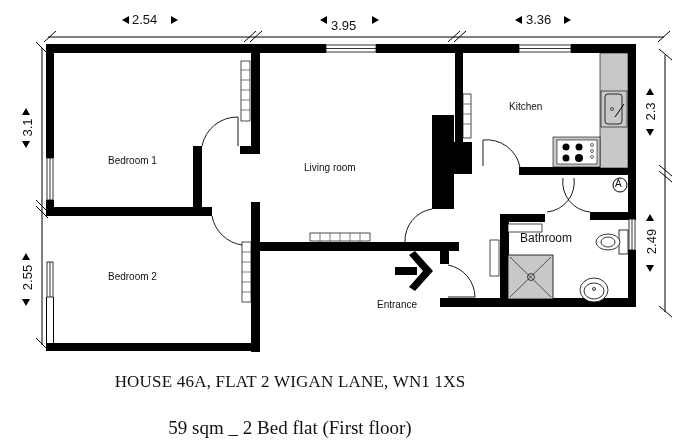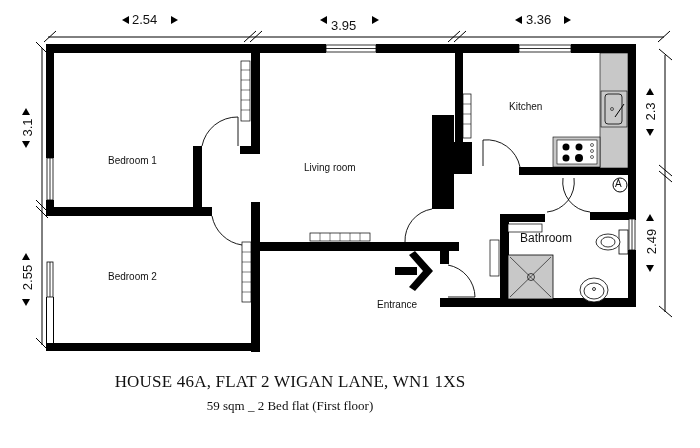--- a/index.html
+++ b/index.html
@@ -4,21 +4,21 @@
   <style>
     html, body { margin: 0; padding: 0; background: #ffffff; }
     body { width: 700px; height: 448px; position: relative; overflow: hidden; font-family: "Liberation Sans", sans-serif; }
     #plan { position: absolute; left: 0; top: 0; width: 700px; height: 360px; }
     .lbl { position: absolute; font-family: "Liberation Sans", sans-serif; color: #111; white-space: nowrap; }
     .room-label { font-size: 10px; }
     .dim { font-size: 13px; color: #111; }
     .dim-v { transform: rotate(-90deg); transform-origin: center center; }
     .caption { position: absolute; left: 0; width: 580px; text-align: center; font-family: "Liberation Serif", serif; color: #111; }
     .caption.l1 { top: 372px; font-size: 17px; letter-spacing: 0.2px; }
-    .caption.l2 { top: 398px; font-size: 13px; }
+    .caption.l2 { top: 417px; font-size: 19px; }
   </style>
 </head>
 <body>
 
 <svg id="plan" viewBox="0 0 700 360" xmlns="http://www.w3.org/2000/svg">
 
   <g stroke="#000" stroke-width="1" fill="none">
     <line x1="48" y1="37" x2="664" y2="37"></line>
     <line x1="44" y1="42" x2="56" y2="31"></line>
     <line x1="244" y1="42" x2="256" y2="31"></line>

